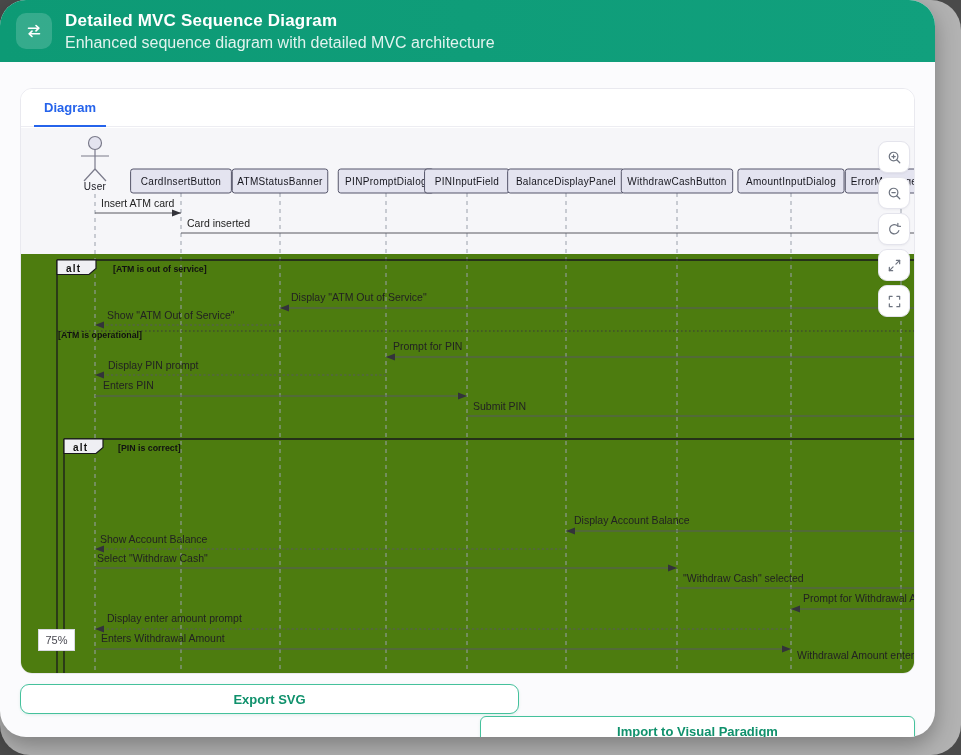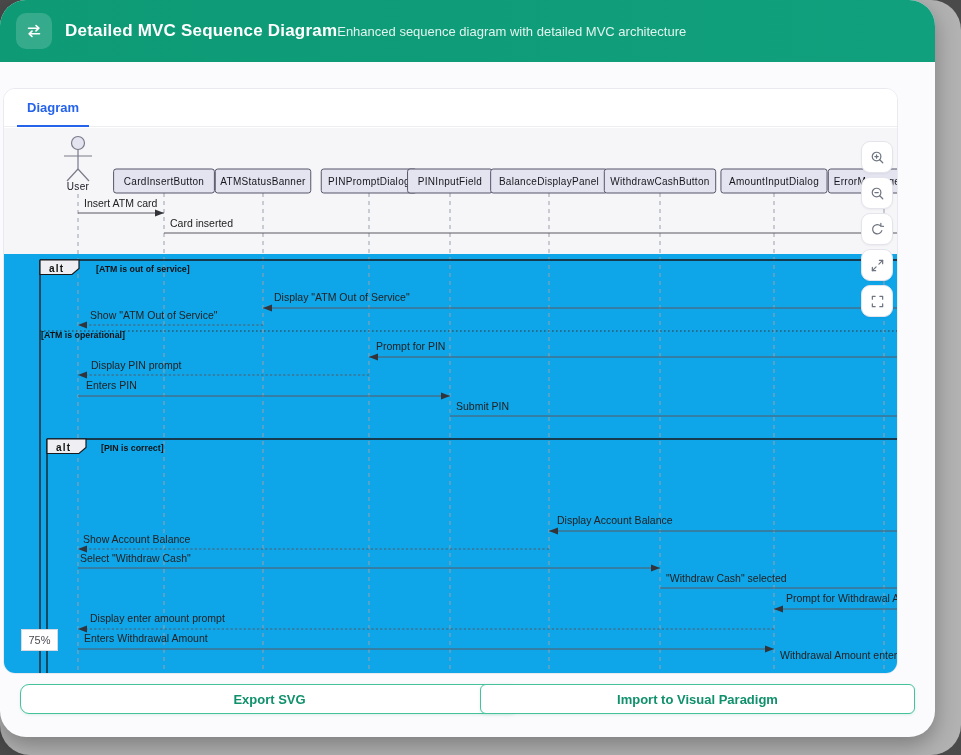--- a/index.html
+++ b/index.html
@@ -4,29 +4,29 @@
 <style>
   *{margin:0;padding:0;box-sizing:border-box}
   html,body{width:961px;height:755px}
   body{font-family:"Liberation Sans",sans-serif;background:#4d4d4d}
   .stage{position:relative;width:961px;height:755px;background:#4a4a4a;overflow:hidden}
   .shell{position:absolute;inset:0;background:#b2b2b2;border-radius:30px}
   .window{position:absolute;left:0;top:0;width:935px;height:737px;background:#fbfbfd;border-radius:26px;overflow:hidden;box-shadow:0 8px 22px rgba(0,0,0,.3)}
   .header{height:62px;background:linear-gradient(90deg,#0d9a75,#11a07d);display:flex;align-items:center;padding:0 16px;gap:13px}
   .header-icon{width:36px;height:36px;border-radius:10px;background:rgba(255,255,255,.17);display:flex;align-items:center;justify-content:center;flex:0 0 auto}
   .header-icon svg{stroke:#fff;stroke-width:1.6;fill:none;stroke-linecap:round;stroke-linejoin:round}
-  .htext{display:flex;flex-direction:row}
+  .htext{display:flex;flex-direction:column}
   .title{color:#fff;font-size:17px;font-weight:700;letter-spacing:.2px}
-  .subtitle{color:rgba(255,255,255,.88);font-size:13px;margin-top:3px}
-  .card{position:absolute;left:3px;top:88px;width:895px;height:586px;background:#fff;border:1px solid #e9e9ef;border-radius:12px;overflow:hidden}
+  .subtitle{color:rgba(255,255,255,.88);font-size:16px;margin-top:3px}
+  .card{position:absolute;left:20px;top:88px;width:895px;height:586px;background:#fff;border:1px solid #e9e9ef;border-radius:12px;overflow:hidden}
   .tabbar{height:38px;border-bottom:1px solid #ededf2;display:flex;align-items:stretch;padding-left:8px;background:#fff}
   .tab{display:flex;align-items:center;padding:0 15px;font-size:13px;font-weight:700;color:#5d6470;position:relative;cursor:pointer}
   .tab.active{color:#2563eb}
   .tab.active::after{content:"";position:absolute;left:5px;right:5px;bottom:-1px;height:2px;background:#2563eb}
-  .viewer{position:absolute;left:0;top:39px;right:0;bottom:0;background:#0ea5e9}
+  .viewer{position:absolute;left:0;top:39px;right:0;bottom:0;background:#4d7c0f}
   .band{position:absolute;left:0;top:0;width:100%;height:126px;background:#f6f6f9}
   #seq{position:absolute;left:0;top:3px}
   .controls{position:absolute;right:4px;top:13px;display:flex;flex-direction:column;gap:4px}
   .ctrl{width:32px;height:32px;background:#fff;border:1px solid #e4e4ec;border-radius:9px;display:flex;align-items:center;justify-content:center;cursor:pointer;box-shadow:0 1px 2px rgba(30,30,60,.05)}
   .ctrl svg{stroke:#6e7480;stroke-width:1.3;fill:none;stroke-linecap:round;stroke-linejoin:round}
   .zoom-badge{position:absolute;left:17px;top:501px;width:37px;height:22px;background:#fff;border:1px solid #d8d8e0;border-radius:0;display:flex;align-items:center;justify-content:center;font-size:11px;color:#4a4a52}
   .actions{position:absolute;left:0;top:684px;width:935px;height:30px}
   .btn{position:absolute;top:0;height:30px;background:#fff;border:1px solid #45c19c;border-radius:6px;color:#10916c;font-size:13px;font-weight:700;display:flex;align-items:center;justify-content:center;cursor:pointer;font-family:"Liberation Sans",sans-serif;box-shadow:0 1px 3px rgba(16,145,108,.12)}
   
   .lifeline{stroke:#9aa0ab;stroke-width:1;stroke-dasharray:4 4}
@@ -198,16 +198,16 @@
                 <path d="M5.5 13.5 h-3 v-3"></path>
               </svg>
             </div>
           </div>
         <div class="zoom-badge">75%</div>
       </div>
     </div>
 
     <div class="actions">
         <div class="btn" style="left: 20px; width: 499px; border-radius: 9px;">Export SVG</div>
-        <div class="btn" style="left: 480px; width: 435px;">Import to Visual Paradigm</div>
+        <div class="btn" style="left: 480px; width: 435px; margin-top: 32px;">Import to Visual Paradigm</div>
       </div>
   </div>
 </div>
 
 </body></html>

